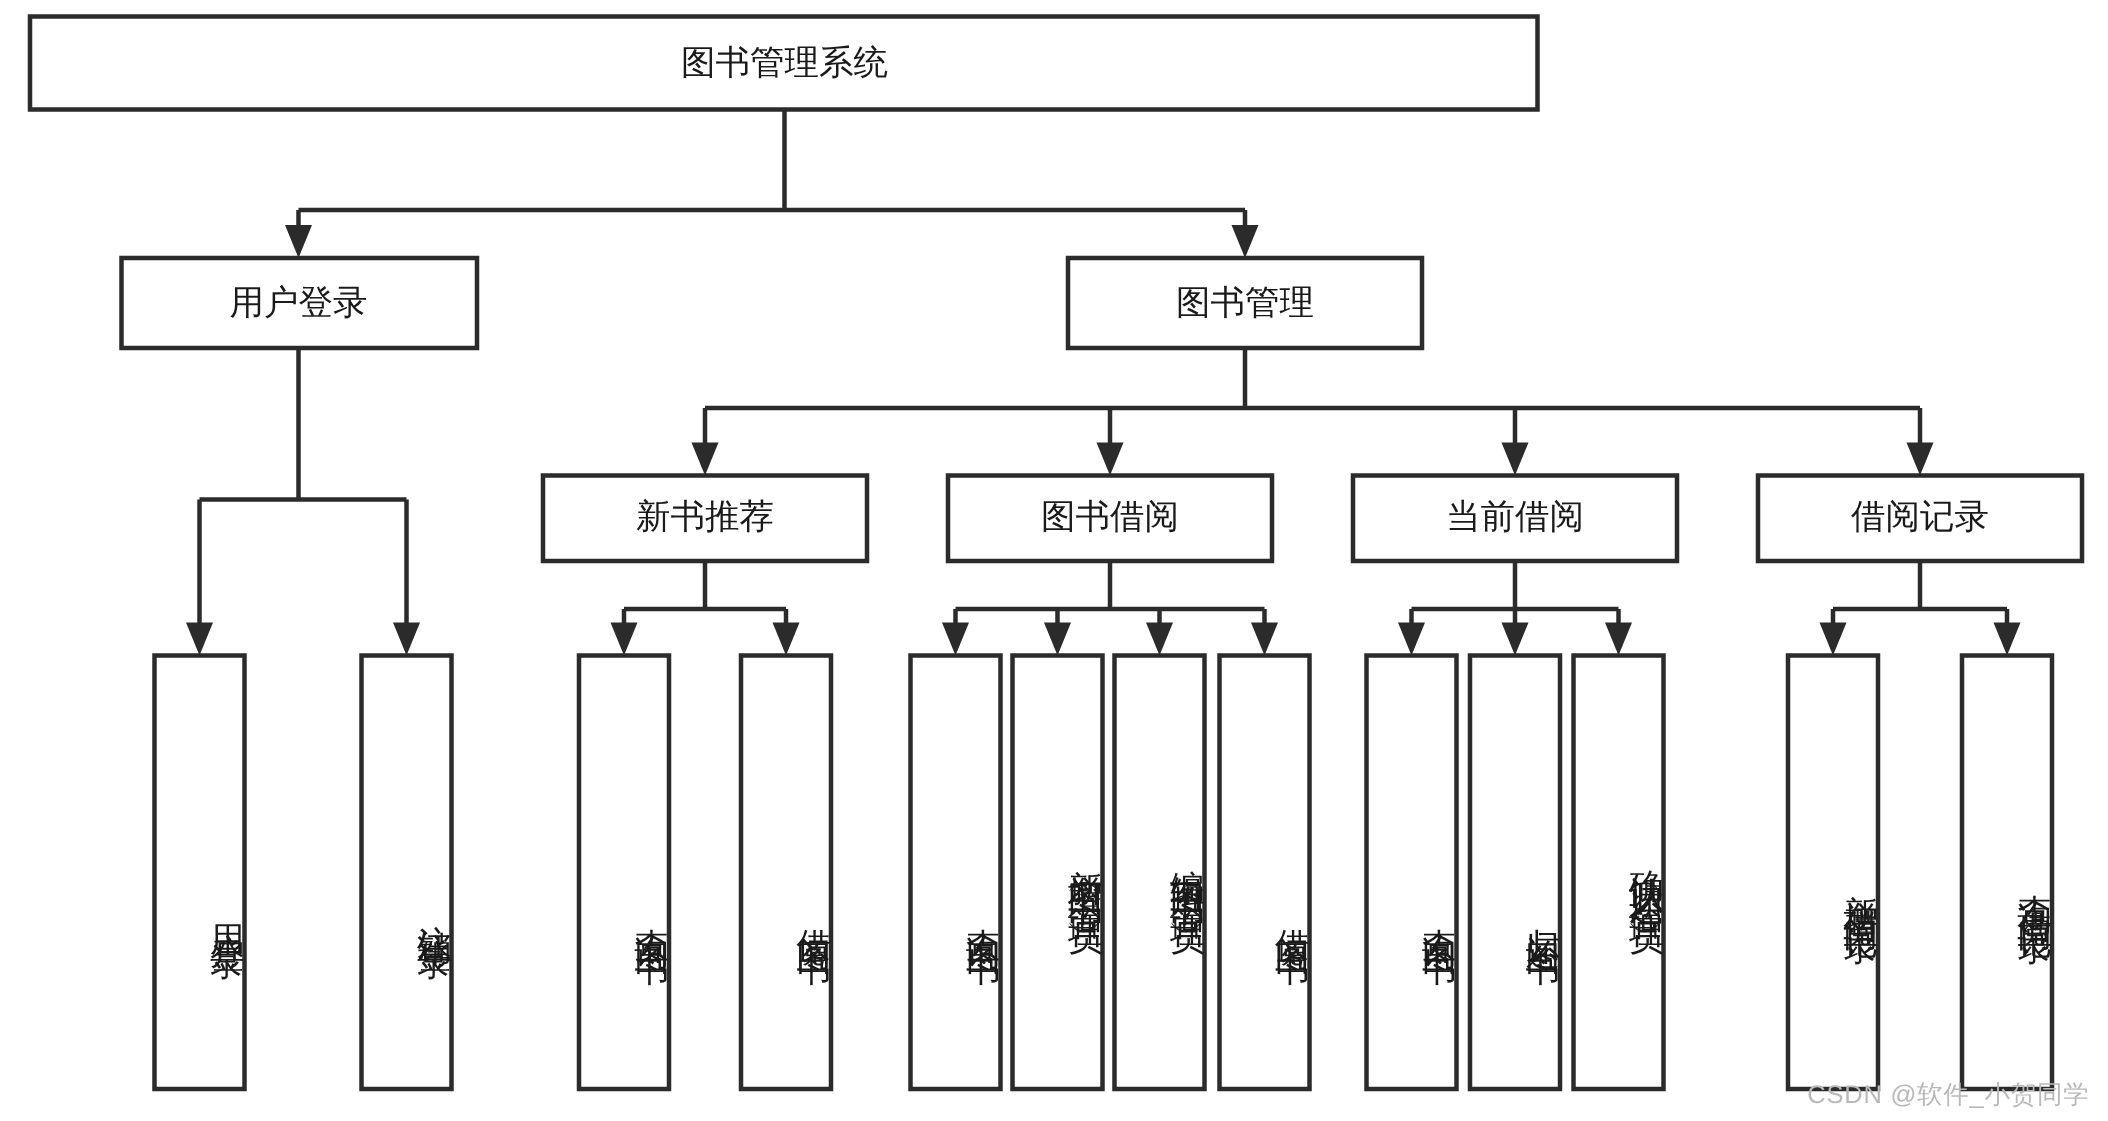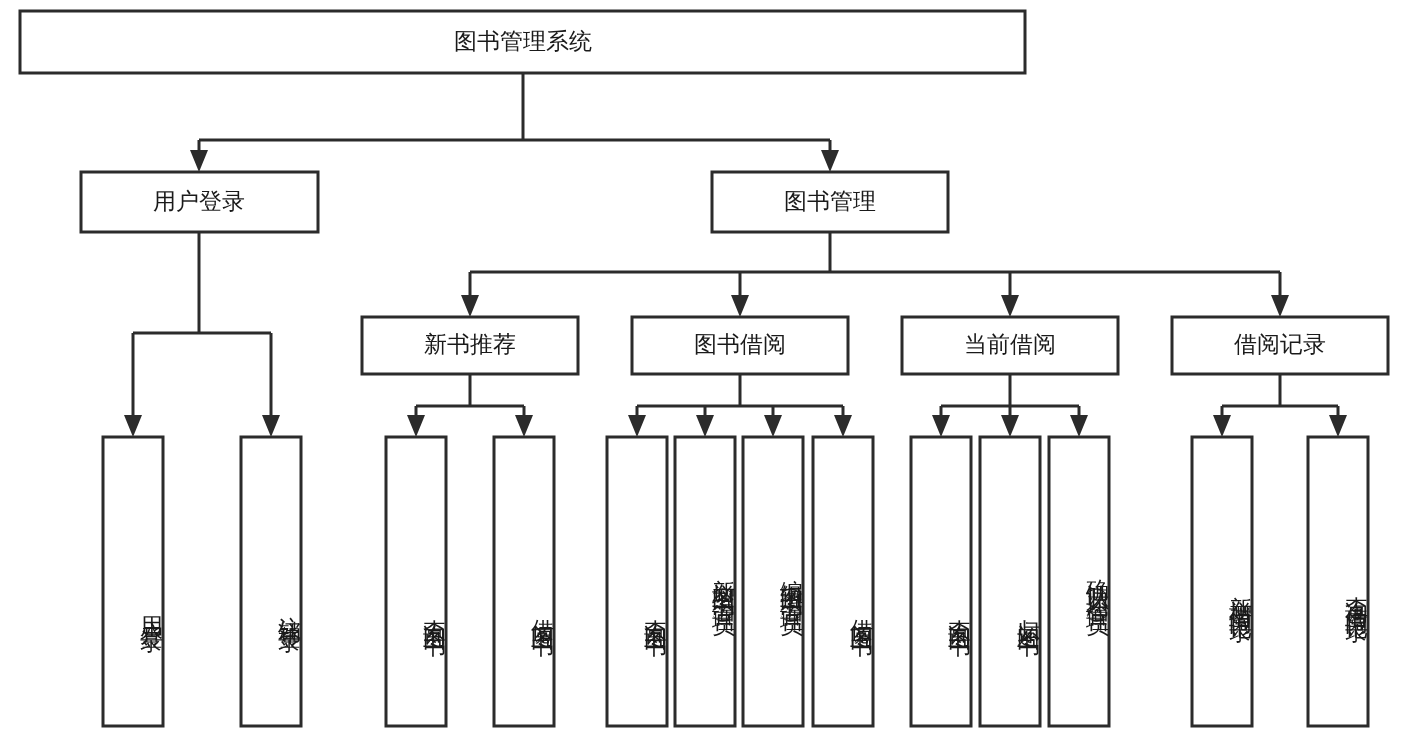--- a/index.html
+++ b/index.html
@@ -232,13 +232,14 @@
   <div class="vlabel" style="left:743px; top:446px; width:60px; height:275px;">编辑图书（管理员）</div>
   <div class="vlabel" style="left:813px; top:503px; width:60px; height:215px;">借阅图书</div>
 
   <div class="vlabel" style="left:911px; top:503px; width:60px; height:215px;">查询图书</div>
   <div class="vlabel" style="left:980px; top:503px; width:60px; height:215px;">归还图书</div>
   <div class="vlabel" style="left:1049px; top:446px; width:60px; height:275px;">确认归还（管理员）</div>
 
   <div class="vlabel" style="left:1192px; top:465px; width:60px; height:255px;">新增借阅记录</div>
   <div class="vlabel" style="left:1308px; top:465px; width:60px; height:255px;">查询借阅记录</div>
 
+  <div class="watermark">CSDN @软件_小贺同学</div>
 </div>
 
 </body></html>

